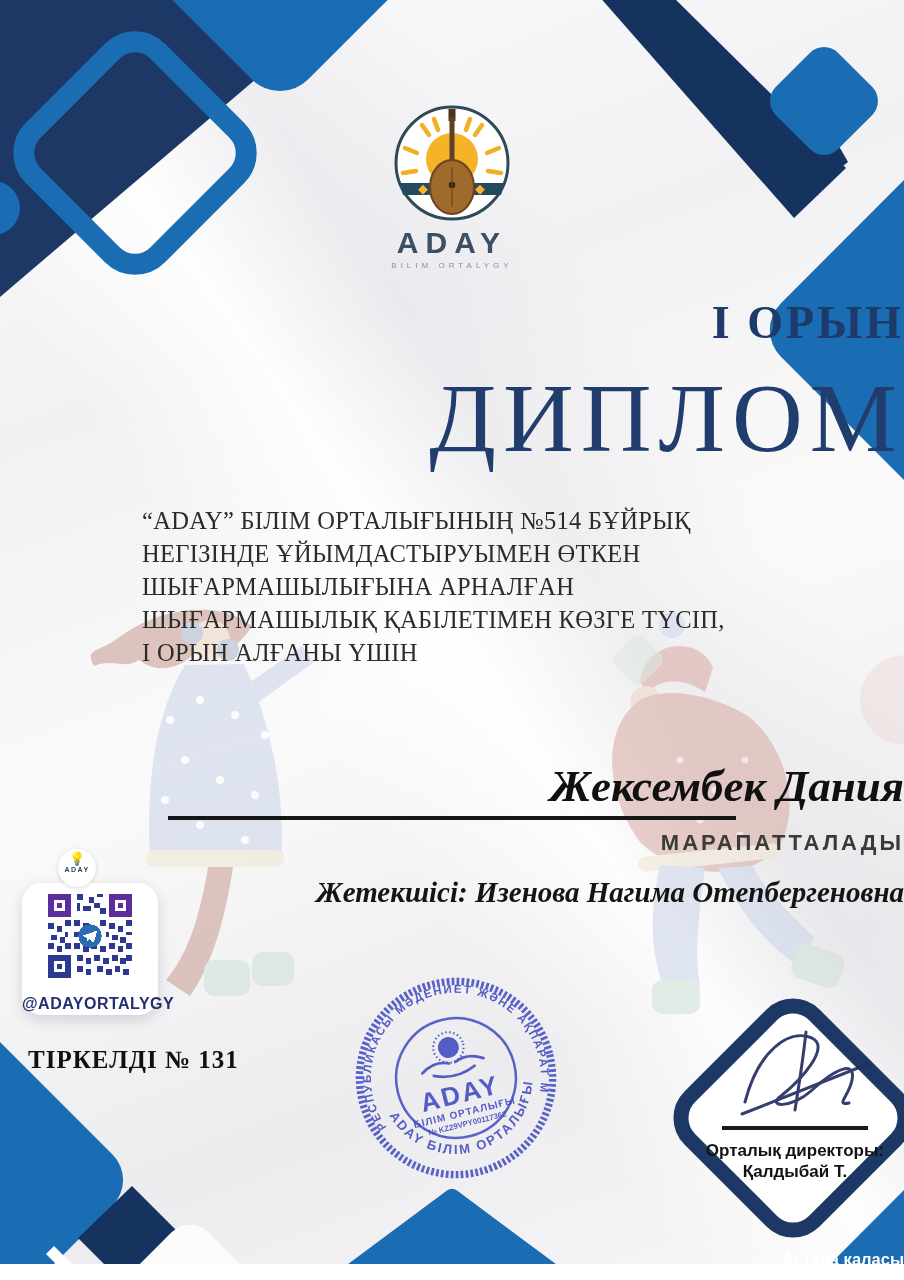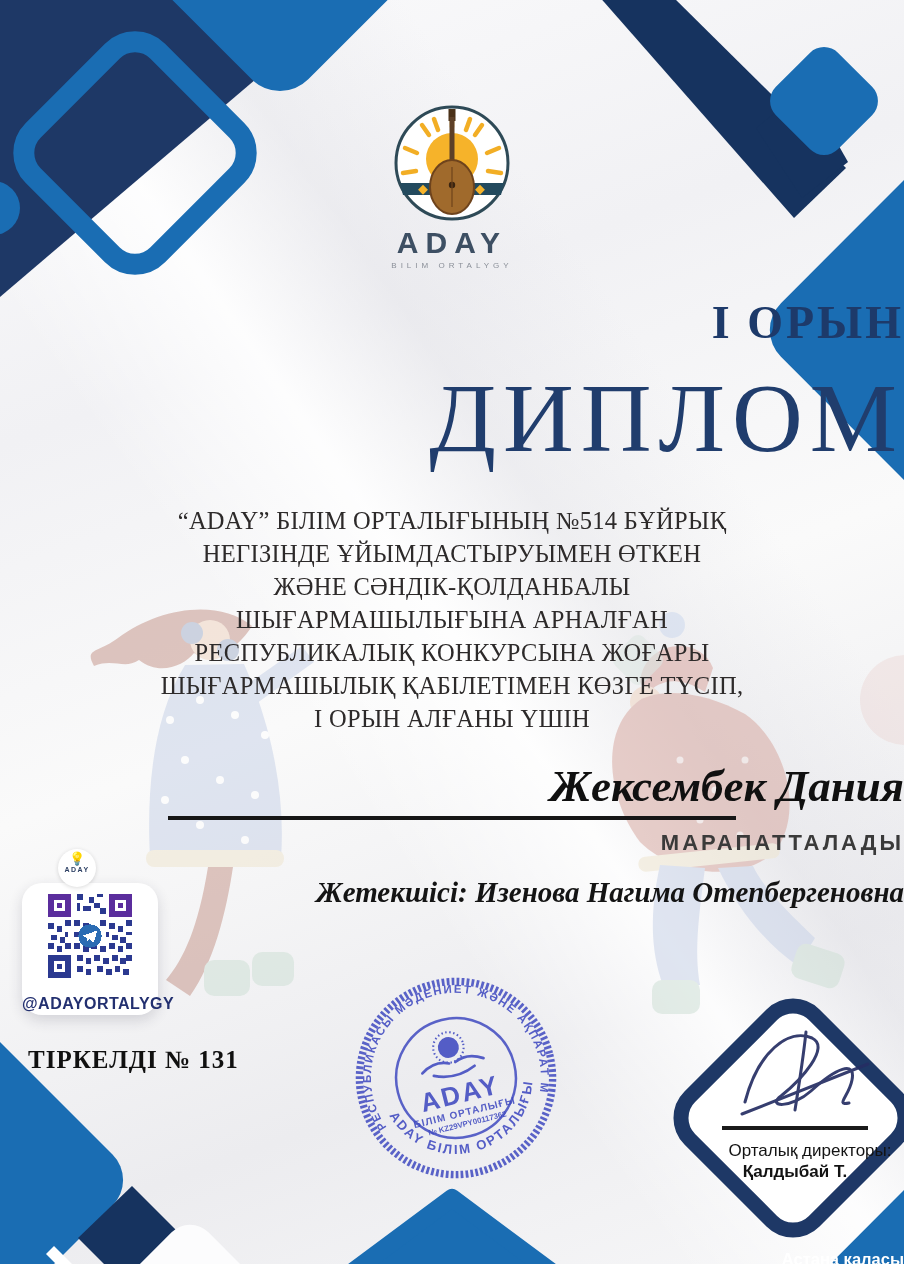--- a/index.html
+++ b/index.html
@@ -10,42 +10,42 @@
   }
   .sheen{position:absolute; inset:0;
     background:linear-gradient(55deg, rgba(255,255,255,0) 38%, rgba(255,255,255,.85) 50%, rgba(226,226,231,.45) 60%, rgba(255,255,255,0) 72%);
     pointer-events:none;}
   .abs{position:absolute;}
   .ctr{left:0; right:0; text-align:right;}
   
   .logo-wrap{left:372px; top:103px; width:160px; height:172px;}
   .place-title{top:296px; font-size:46px; letter-spacing:3px; color:#1d3a6a; font-weight:600;}
   .main-title{top:362px; font-size:98px; letter-spacing:7px; color:#203d6d; font-weight:500;}
-  .body-text{top:504px; left:142px; width:620px; text-align:center;
+  .body-text{top:504px; left:142px; width:620px; text-align:left;
     font-size:24.5px; line-height:33px; color:#2d2a2a; font-weight:500; letter-spacing:.3px;}
   .recipient-name{top:760px; font-size:45px; font-weight:bold; font-style:italic; color:#101010;padding-left:31px;}
   .name-underline{top:816px; left:168px; width:568px; height:4px; background:#161616;}
   .award-label{top:830px; font-family:"Liberation Sans",sans-serif; font-size:22px; font-weight:bold;
     letter-spacing:3px; color:#3a3a3a;}
   .supervisor{top:876px; font-size:29px; font-weight:bold; font-style:italic; color:#141414;padding-left:16px;}
   
   .qr-card{left:22px; top:883px; width:136px; height:132px; background:#fff; border-radius:20px;
     box-shadow:0 5px 14px rgba(40,40,60,.16);}
   .qr-badge{left:58px; top:849px; width:38px; height:38px; border-radius:50%; background:#fff;
     box-shadow:0 1px 4px rgba(0,0,0,.15); text-align:center; z-index:7;}
   .qr-badge .sun{font-size:13px; line-height:14px; margin-top:3px;}
   .qr-badge .lbl{font-family:"Liberation Sans",sans-serif; font-size:7px; font-weight:bold;
     letter-spacing:1.5px; color:#2c3f63;}
   .qr-svg{left:48px; top:894px;}
   .qr-handle{left:22px; top:995px; width:136px; text-align:center;
     font-family:"Liberation Sans",sans-serif; font-size:16px; font-weight:bold; letter-spacing:.5px; color:#233070;}
   .reg-label{left:28px; top:1046px; font-size:25px; font-weight:bold; color:#101010; letter-spacing:1px;}
   
   .sig-role{left:700px; top:1140px; width:190px; text-align:center;
-    font-family:"Liberation Sans",sans-serif; font-size:17px; font-weight:normal; color:#131313; line-height:21px;margin-left:15px;}
+    font-family:"Liberation Sans",sans-serif; font-size:17px; font-weight:bold; color:#131313; line-height:21px;}
   .sig-name{left:700px; top:1162px; width:190px; text-align:center;
     font-family:"Liberation Sans",sans-serif; font-size:17px; font-weight:bold; color:#131313;}
   
   .footer-year{top:1228px; color:#fff; font-family:"Liberation Sans",sans-serif; font-size:16.5px; font-weight:bold;}
   .footer-city{top:1250px; color:#fff; font-family:"Liberation Sans",sans-serif; font-size:16.5px; font-weight:bold;}
   .z1{z-index:1}.z2{z-index:2}.z5{z-index:5}.z6{z-index:6}.z7{z-index:7}
 </style>
 </head>
 <body>
 
@@ -155,23 +155,21 @@
     </g>
     <text x="80" y="150" text-anchor="middle" font-family="Liberation Sans, sans-serif" font-size="30" font-weight="bold" letter-spacing="7" fill="#3d4f63">ADAY</text>
     <text x="80" y="165" text-anchor="middle" font-family="Liberation Sans, sans-serif" font-size="8" letter-spacing="4" fill="#8a8f98">BILIM ORTALYGY</text>
   </svg>
 
   <div class="abs ctr z5 place-title">І ОРЫН</div>
   <div class="abs ctr z5 main-title">ДИПЛОМ</div>
   <div class="abs z5 body-text">
       <div>“ADAY” БІЛІМ ОРТАЛЫҒЫНЫҢ №514 БҰЙРЫҚ</div>
       <div>НЕГІЗІНДЕ ҰЙЫМДАСТЫРУЫМЕН ӨТКЕН</div>
-      <div>ЖӘНЕ СӘНДІК-ҚОЛДАНБАЛЫ</div>
       <div>ШЫҒАРМАШЫЛЫҒЫНА АРНАЛҒАН</div>
-      <div>РЕСПУБЛИКАЛЫҚ КОНКУРСЫНА ЖОҒАРЫ</div>
       <div>ШЫҒАРМАШЫЛЫҚ ҚАБІЛЕТІМЕН КӨЗГЕ ТҮСІП,</div>
       <div>І ОРЫН АЛҒАНЫ ҮШІН</div>
     </div>
 
   <div class="abs ctr z5 recipient-name">Жексембек Дания</div>
   <div class="abs z5 name-underline"></div>
   <div class="abs ctr z5 award-label">МАРАПАТТАЛАДЫ</div>
   <div class="abs ctr z5 supervisor">Жетекшісі: Изенова Нагима Отепбергеновна</div>
 
   <div class="abs z5 qr-card"></div>

